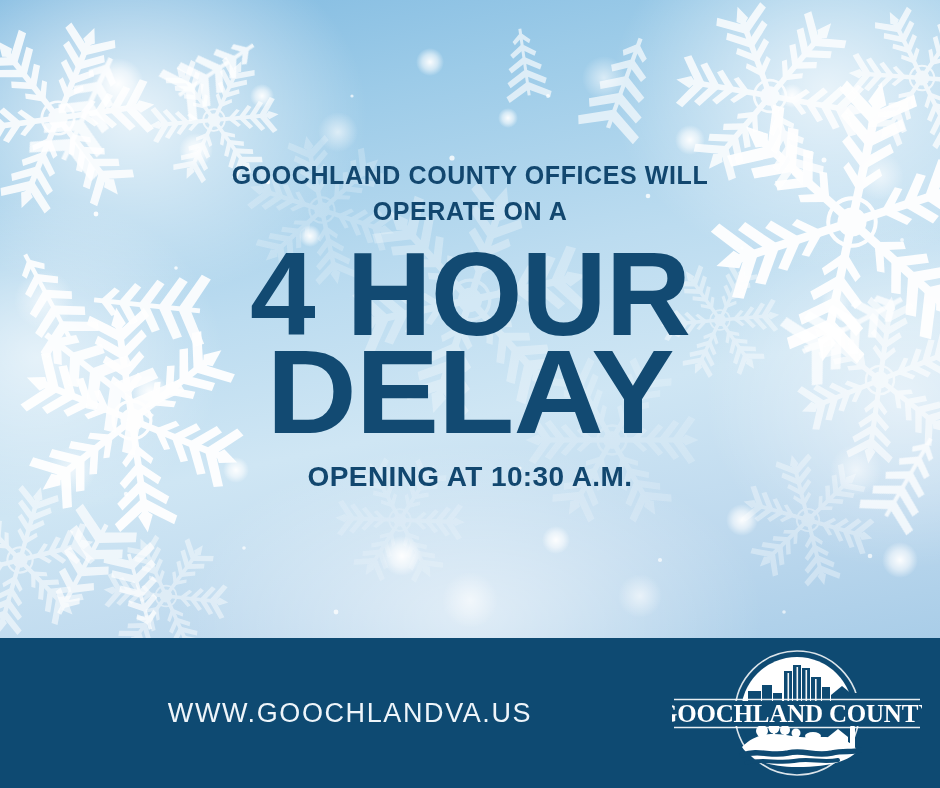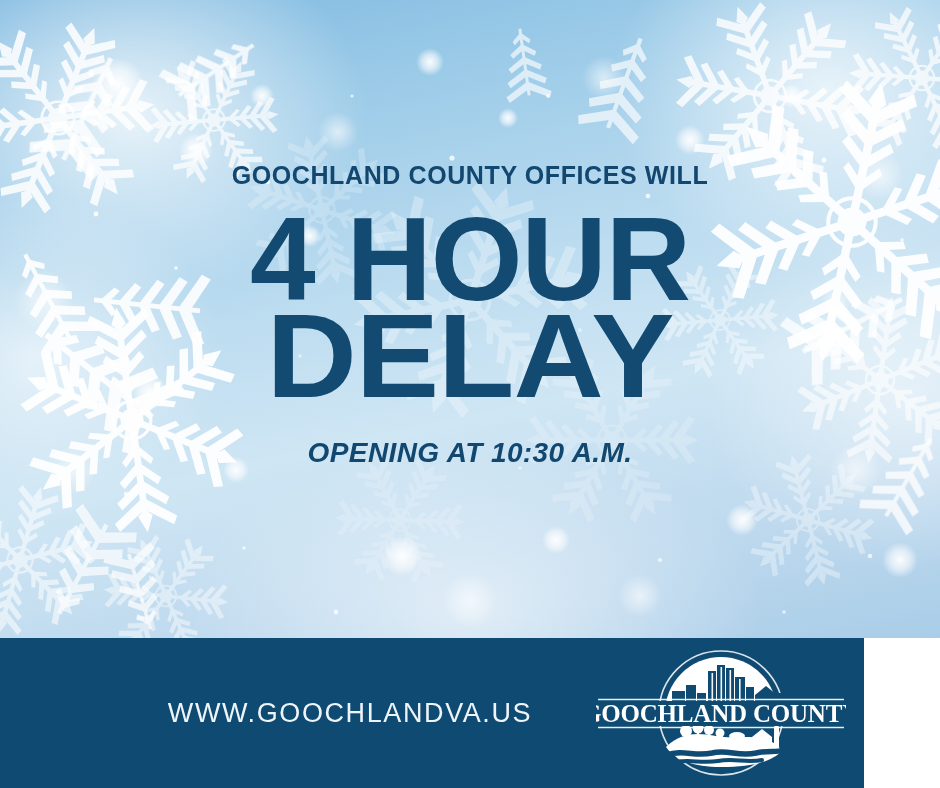--- a/index.html
+++ b/index.html
@@ -58,35 +58,35 @@
     transform:scaleX(1.0);
     margin-top:14px;
   }
   #big2 {
     font-size:118px;
     letter-spacing:-1px;
     transform:scaleX(1.06);
     margin-top:-6px;
   }
 
-  #when-wrap { margin-top:24px;font-style:italic; }
+  #when-wrap { margin-top:12px; }
   .when {
     color:#12476f;
     font-weight:bold;
     font-size:28px;
     letter-spacing:0.4px;
     line-height:1.45;
     text-align:center;
     white-space:nowrap;
   }
 
   
   #footer {
     position:absolute; left:0; bottom:0;
-    width:864px; height:150px;
+    width:940px; height:150px;
     background:#0e4a72;
     z-index:6;
   }
   #site-url {
     position:absolute;
     left:50px; top:50%;
     transform:translateY(-50%);
     width:600px;
     text-align:center;
     color:#eef5fa;
@@ -283,20 +283,21 @@
         <circle cx="300" cy="356" r="1.7" opacity="0.5"></circle>
         <circle cx="580" cy="330" r="2.0" opacity="0.45"></circle>
       </g>
     </svg>
   </div>
 
   <div id="content">
 
     <div id="kicker-wrap">
       <div class="kicker">GOOCHLAND COUNTY OFFICES WILL</div>
+      <div class="kicker">OPERATE ON A</div>
     </div>
 
     <div class="bigline" id="big1">4 HOUR</div>
     <div class="bigline" id="big2">DELAY</div>
 
     <div id="when-wrap">
       <div class="when">OPENING AT 10:30 A.M.</div>
     </div>
   </div>
 

